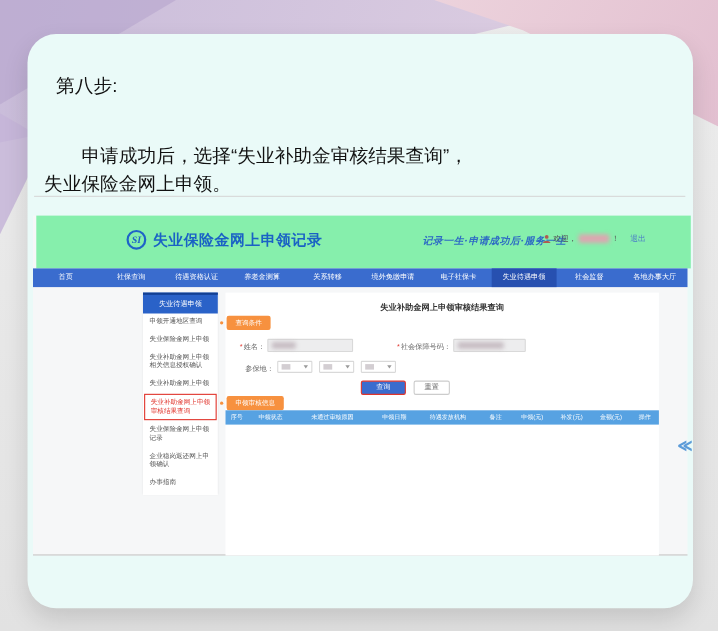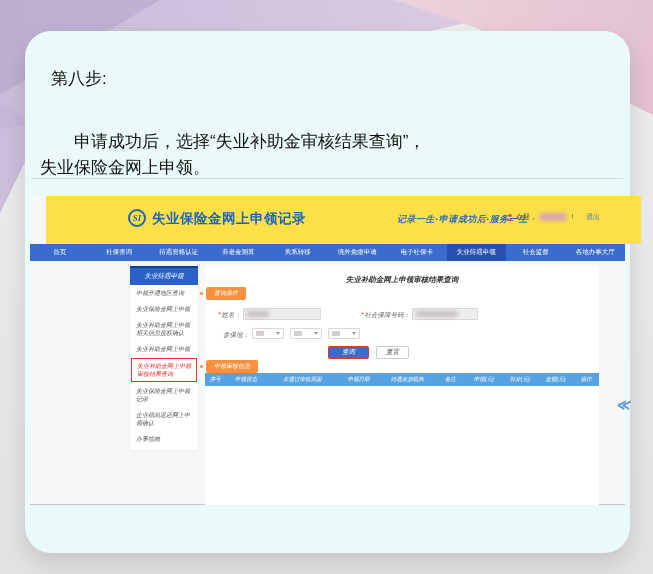--- a/index.html
+++ b/index.html
@@ -26,42 +26,42 @@
   .card { position:absolute; z-index:1; left:25px; top:31px; width:605px; height:522px;
           background:#eafaf8; border-radius:26px; box-shadow:0 10px 22px rgba(0,0,0,.13); }
   .step-title { position:absolute; left:26px; top:36px; font-size:17px; color:#111; }
   .step-text  { position:absolute; left:15px; top:66px; width:560px; font-size:17px;
                 line-height:26px; color:#111; text-indent:2em;margin-top:32px; }
   .divider { position:absolute; left:6px; top:147px; width:592px; height:1px; background:#d7d7d7; }
 
   
   .shot { position:absolute; left:5px; top:165px; width:595px; height:309px;
           background:#f6f7f8; border-bottom:1px solid #c6c6c6; font-family:"Liberation Sans",sans-serif; }
-  .shot-header { position:absolute; left:16px; top:0; width:100%; height:48px; background:#fde047; }
+  .shot-header { position:absolute; left:3px; top:0; width:100%; height:48px; background:#86efac; }
   .logo-circle { position:absolute; left:82px; top:13px; width:18px; height:18px; border:2px solid #1e63c8;
                  border-radius:50%; color:#1e63c8; font:italic bold 9px/14px "Liberation Serif",serif;
                  text-align:center; }
   .brand  { position:absolute; left:106px; top:14px; font-size:13.5px; font-weight:bold;
             color:#1a62c5; letter-spacing:.5px; }
   .slogan { position:absolute; left:351px; top:17px; font:italic bold 9px "DejaVu Serif",serif;
             color:#2e6bc4; letter-spacing:.5px; }
   .user-area { position:absolute; left:460px; top:16px; display:flex; align-items:center; gap:2px;
                font-size:7px; color:#555; }
   .person-icon svg { display:block; }
   .blur-blob { display:inline-block; border-radius:2px; filter:blur(2px); }
   .name-blob { width:28px; height:8px; background:#dca6b0; }
   .logout { margin-left:8px; color:#4a7bc8; cursor:pointer; }
 
   .navbar { position:absolute; left:0; top:48px; width:100%; height:17px; background:#3a6cce;
             display:flex; align-items:stretch; }
   .nav-item { flex:1; color:#fff; font-size:6.5px; display:flex; align-items:center;
               justify-content:center; cursor:pointer; white-space:nowrap; }
   .nav-item.active { background:#2750b0; }
 
-  .shot-body { position:absolute; left:0; top:65px; width:100%; height:244px;font-style:italic; }
+  .shot-body { position:absolute; left:0; top:65px; width:100%; height:244px; }
 
   .sidebar { position:absolute; left:100px; top:5px; width:68px; background:#fff;
              box-shadow:0 0 2px rgba(0,0,0,.08); padding-bottom:3px; }
   .sb-header { background:#2a62c8; border-top:2px solid #123f92; color:#fff; font-size:6.5px;
                text-align:center; padding:4px 0; }
   .sb-item { font-size:6px; line-height:8px; color:#555; padding:4px 6px; cursor:pointer; }
   .sb-item.hl { color:#e0342c; border:1px solid #e0342c; margin:1px; padding:3px 5px; }
 
   .main-panel { position:absolute; left:175px; top:5px; width:394px; height:239px; background:#fff; }
   .main-title { text-align:center; margin-top:9px; font-size:7.5px; font-weight:bold; color:#333; }

